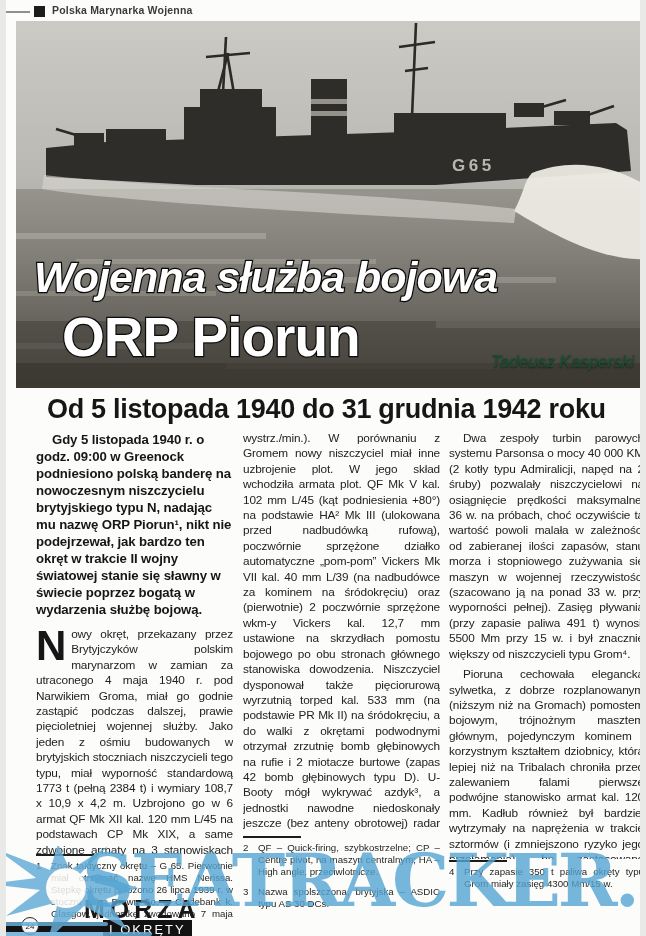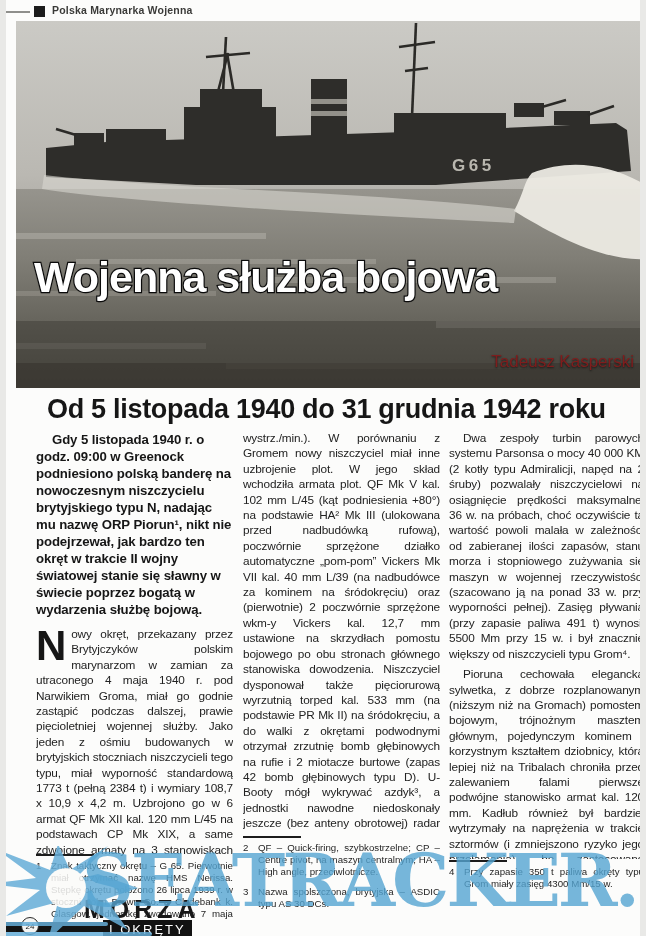--- a/index.html
+++ b/index.html
@@ -18,25 +18,25 @@
   .photo svg{position:absolute;left:0;top:0;}
   .caption{
     position:absolute;right:12px;top:12px;width:232px;text-align:right;
     font-size:11.3px;line-height:15.5px;color:#20201e;font-weight:500;
   }
   .title1,.title2{
     position:absolute;color:#fff;font-weight:700;letter-spacing:-1px;white-space:nowrap;
     -webkit-text-stroke:2.4px #0d0d0d;paint-order:stroke fill;
     text-shadow:0 0 2px rgba(0,0,0,.55);
   }
-  .title1{left:18px;top:232px;font-size:43px;}
+  .title1{left:18px;top:232px;font-size:43px;font-style:italic;}
   .title2{left:46px;top:284px;font-size:55px;}
   .author{
-    position:absolute;right:18px;top:331px;font-size:17px;
-    color:#7f1d1d;text-shadow:0 1px 2px rgba(0,0,0,.6);font-weight:500;
+    position:absolute;right:18px;top:331px;font-size:17px;font-style:italic;
+    color:#14532d;text-shadow:0 1px 2px rgba(0,0,0,.6);font-weight:500;
   }
   
   .subtitle{
     position:absolute;left:41px;top:394px;font-size:27px;font-weight:700;
     letter-spacing:-.3px;color:#161616;text-align:right;
   }
   
   .col{position:absolute;top:431px;overflow:hidden;}
   .col1{left:30px;width:197px;height:425px;}
   .col2{left:237px;width:197px;height:401px;}
@@ -165,20 +165,21 @@
         <rect x="420" y="300" width="216" height="7" opacity="0.3"></rect>
         <rect x="0" y="322" width="190" height="6" opacity="0.2"></rect>
         <rect x="210" y="342" width="300" height="6" opacity="0.18"></rect>
       </g>
       <rect x="0" y="300" width="636" height="67" fill="#3e3c35" opacity="0.5"></rect>
       <rect x="0" y="342" width="636" height="25" fill="#34322c" opacity="0.55"></rect>
     </svg>
 
 
     <div class="title1">Wojenna służba bojowa</div>
+    <div class="title2">ORP Piorun</div>
     <div class="author">Tadeusz Kasperski</div>
   </figure>
 
   <div class="subtitle">Od 5 listopada 1940 do 31 grudnia 1942 roku</div>
 
   <section class="col col1">
     <p class="lead">Gdy 5 listopada 1940 r. o godz. 09:00 w Greenock podniesiono polską banderę na nowoczesnym niszczycielu brytyjskiego typu N, nadając mu nazwę ORP Piorun¹, nikt nie podejrzewał, jak bardzo ten okręt w trakcie II wojny światowej stanie się sławny w świecie poprzez bogatą w wydarzenia służbę bojową.</p>
     <p class="bodytext">
       <span class="dropcap">N</span><span>owy okręt, przekazany przez Brytyjczyków polskim marynarzom w zamian za utraconego 4 maja 1940 r. pod Narwikiem Groma, miał go godnie zastąpić podczas dalszej, prawie pięcioletniej wojennej służby. Jako jeden z ośmiu budowanych w brytyjskich stoczniach niszczycieli tego typu, miał wyporność standardową 1773 t (pełną 2384 t) i wymiary 108,7 x 10,9 x 4,2 m. Uzbrojono go w 6 armat QF Mk XII kal. 120 mm L/45 na podstawach CP Mk XIX, a same zdwojone armaty na 3 stanowiskach miały kąt podniesienia luf +40°. Strzelały pociskami o masie 22,7 kg na odległość do 15 500 m (szybkostrzelność 10-12</span>
     </p>

